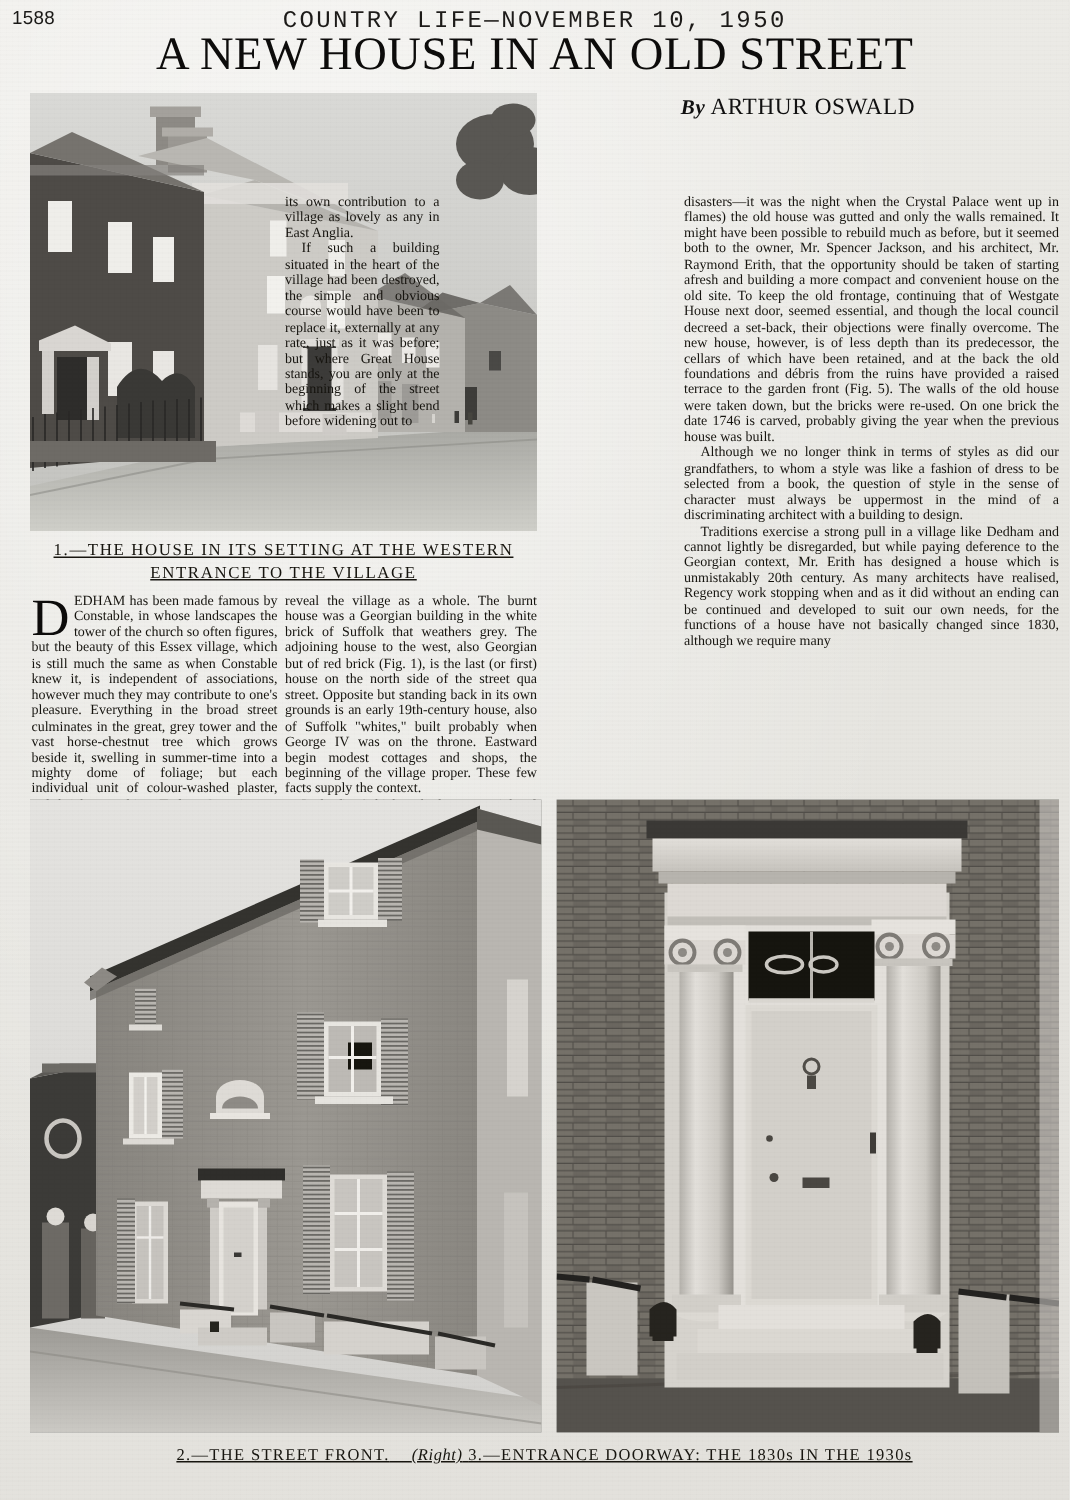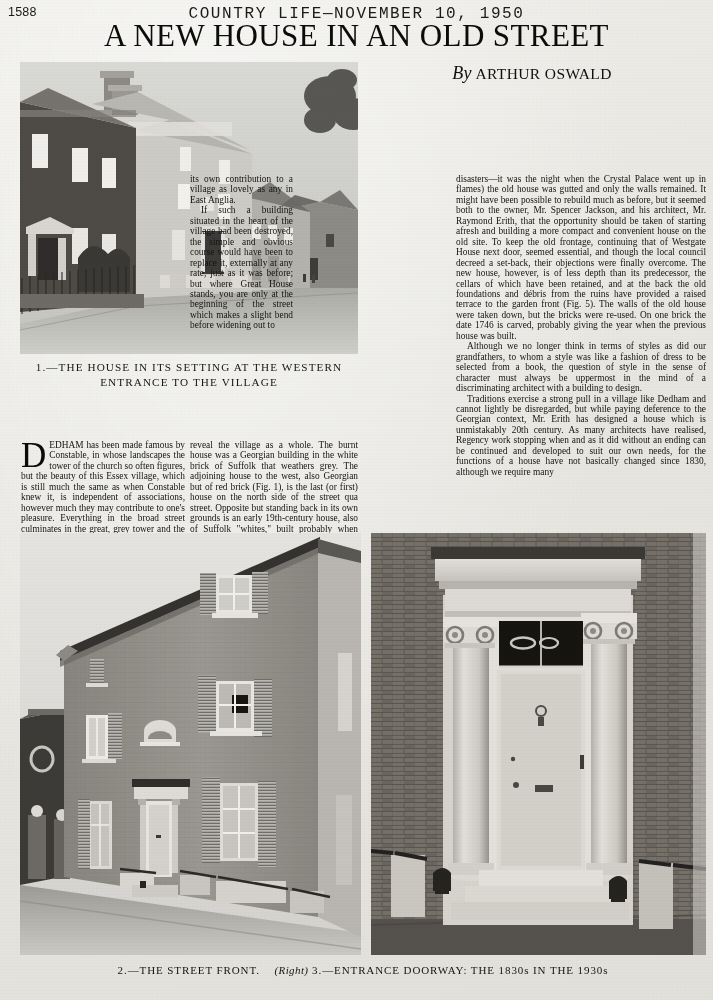--- a/index.html
+++ b/index.html
@@ -48,51 +48,51 @@
   }
   .subtitle1{
     font-size:19px;letter-spacing:.6px;white-space:nowrap;color:#0d0c0b;
   }
   .subtitle2{
     font-size:13.2px;letter-spacing:.5px;margin-top:7px;line-height:1.22;color:#111;
   }
   .byline{
     font-size:15.5px;letter-spacing:.4px;margin-top:11px;color:#111;
   }
-  .byline i{font-style:italic;font-weight:400;font-size:18px;}
+  .byline i{font-style:italic;font-weight:700;font-size:14px;}
   .byline b{font-weight:400;}
 
   
   .photo{position:absolute;overflow:hidden;background:#9a9a96;}
 
   #fig1{left:20px;top:62px;width:338px;height:292px;}
   #fig2{left:20px;top:533px;width:341px;height:422px;}
   #fig3{left:371px;top:533px;width:335px;height:422px;}
 
   .cap{
     position:absolute;text-align:center;
     font-family:"Liberation Serif", serif;
-    font-size:11.2px;letter-spacing:1.1px;line-height:1.35;color:#17150f;
+    font-size:11.2px;letter-spacing:1.1px;line-height:1.35;color:#17150f;text-decoration:underline;
   }
   #cap1{left:20px;top:360px;width:338px;}
   #capbottom{left:20px;top:963px;width:686px;text-align:center;font-size:11px;letter-spacing:.9px;}
   #capbottom i{font-style:italic;letter-spacing:.4px;}
 
   
   .col{
     position:absolute;
     font-size:9.35px;
     line-height:10.45px;
     text-align:justify;
     text-justify:inter-word;
     color:#16140f;
     hyphens:none;
   }
   .col p{margin:0;text-indent:11px;}
-  .col p.noind{text-indent:0;margin-top:44px;}
+  .col p.noind{text-indent:0;}
 
   #colA{left:21px;top:396px;width:164px;}
   #colB{left:190px;top:130px;width:103px;}
   #colB2{left:190px;top:396px;width:168px;}
   #colC{left:352px;top:130px;width:96px;}
   #colD{left:456px;top:130px;width:250px;}
 
   
   .dropcap{
     float:left;

